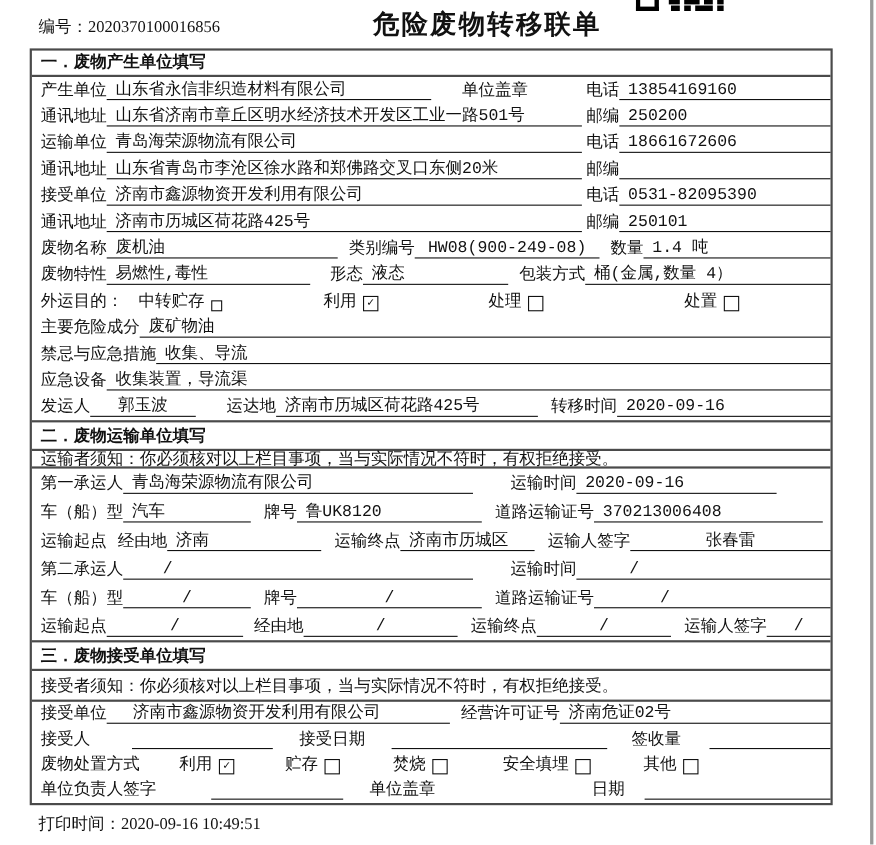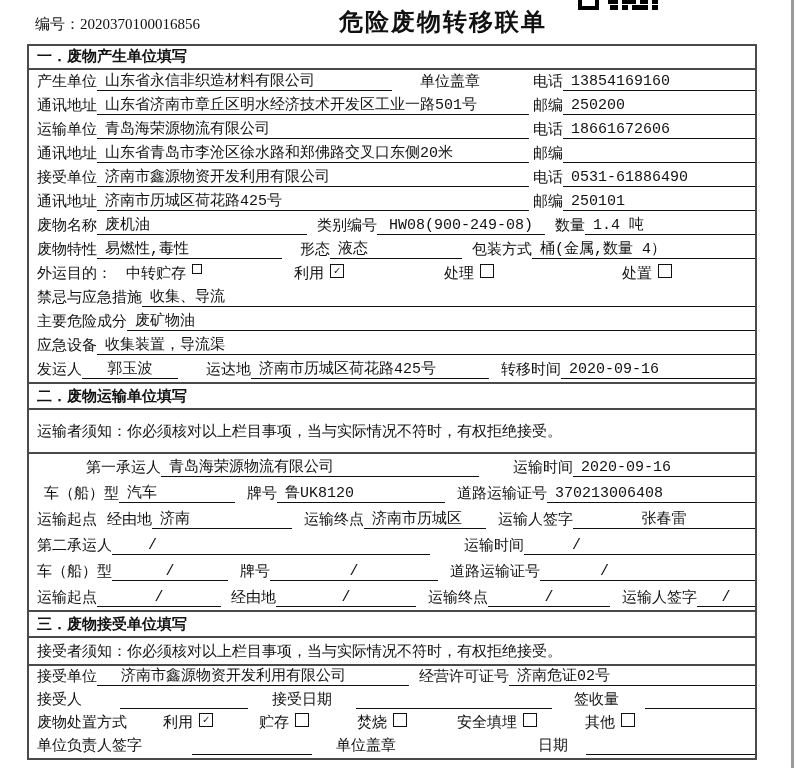--- a/index.html
+++ b/index.html
@@ -8,35 +8,35 @@
   .scan-edge{position:absolute;top:0;bottom:0;right:2px;width:3px;background:#9a9a9a;}
   .qr{position:absolute;left:578px;top:0;width:80px;height:10px;}
   .hdr{position:relative;height:44px;}
   .doc-no{position:absolute;left:35px;top:15px;font-size:15px;white-space:nowrap;}
   .doc-title{position:absolute;left:calc(50% + 45px);transform:translateX(-50%);top:6px;
              font-size:24px;font-weight:bold;letter-spacing:2px;white-space:nowrap;}
   .form{margin-left:27px;width:730px;border:2px solid #4a4a4a;box-sizing:border-box;background:#fff;font-family:Liberation Mono, monospace;}
   .sec-h{font-size:15px;font-weight:bold;padding:4px 8px 3px 8px;border-bottom:2px solid #4a4a4a;box-sizing:border-box;height:24px;line-height:16px;}
   .sec-h.mid{border-top:2px solid #4a4a4a;height:28px;padding-top:6px;}
   .note{font-size:15px;padding:0 8px;border-bottom:2px solid #4a4a4a;box-sizing:border-box;
-        display:flex;align-items:center;height:44px;}
+        display:flex;align-items:center;height:16px;}
   .note3{height:28px;}
   .row{display:flex;align-items:flex-end;padding:0 0 3px 8px;font-size:15px;box-sizing:border-box;height:24px;white-space:nowrap;}
-  .s2 .row{height:26px;justify-content:flex-end;}
+  .s2 .row{height:26px;}
   .s3 .row{height:23px;}
   .lbl{white-space:nowrap;flex:none;}
   .u{border-bottom:1px solid #111;padding:0 4px 0 8px;white-space:nowrap;overflow:hidden;flex:none;box-sizing:border-box;}
   .grow{flex:1 1 auto;}
   .c{text-align:center;padding-left:4px;}
   .ml-a{margin-left:auto;}
   .cb{display:inline-block;width:12px;height:12px;border:1px solid #111;margin-left:6px;
       line-height:12px;text-align:center;font-size:11px;font-weight:bold;flex:none;vertical-align:-1px;}
   .cb i{font-style:normal;}
   .cb.sm{width:8px;height:8px;line-height:8px;font-size:8px;}
-  .opt{display:flex;align-items:flex-start;flex:none;}
+  .opt{display:flex;align-items:flex-end;flex:none;}
   .footer{margin:8px 0 0 35px;font-size:15px;}
 </style>
 </head>
 <body>
 
 <div class="page">
 
   <svg class="qr" viewBox="0 0 80 10" xmlns="http://www.w3.org/2000/svg" aria-hidden="true">
     <g fill="#000">
       <rect x="0" y="0" width="4" height="10"></rect>
@@ -90,21 +90,21 @@
       <span class="lbl">通讯地址</span>
       <span class="u" style="width:432px">山东省青岛市李沧区徐水路和郑佛路交叉口东侧20米</span>
       <span class="lbl ml-a">邮编</span>
       <span class="u" style="width:192px"></span>
     </div>
 
     <div class="row">
       <span class="lbl">接受单位</span>
       <span class="u" style="width:432px">济南市鑫源物资开发利用有限公司</span>
       <span class="lbl ml-a">电话</span>
-      <span class="u" style="width:192px">0531-61886490</span>
+      <span class="u" style="width:192px">0531-82095390</span>
     </div>
 
     <div class="row">
       <span class="lbl">通讯地址</span>
       <span class="u" style="width:432px">济南市历城区荷花路425号</span>
       <span class="lbl ml-a">邮编</span>
       <span class="u" style="width:192px">250101</span>
     </div>
 
     <div class="row">
@@ -139,27 +139,27 @@
         <span>处理</span>
         <span class="cb"><i></i></span>
       </span>
       <span class="opt" style="margin-left:128px">
         <span>处置</span>
         <span class="cb"><i></i></span>
       </span>
     </div>
 
     <div class="row">
+      <span class="lbl">主要危险成分</span>
+      <span class="u grow">废矿物油</span>
+    </div>
+
+    <div class="row">
       <span class="lbl">禁忌与应急措施</span>
       <span class="u grow">收集、导流</span>
-    </div>
-
-    <div class="row">
-      <span class="lbl">主要危险成分</span>
-      <span class="u grow">废矿物油</span>
     </div>
 
     <div class="row">
       <span class="lbl">应急设备</span>
       <span class="u grow">收集装置，导流渠</span>
     </div>
 
     <div class="row">
       <span class="lbl">发运人</span>
       <span class="u c" style="width:96px">郭玉波</span>

